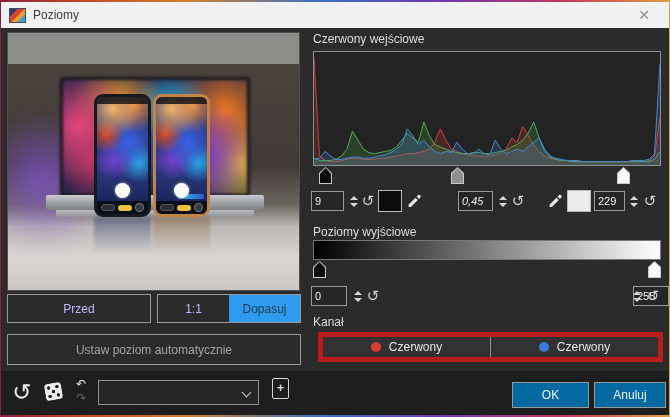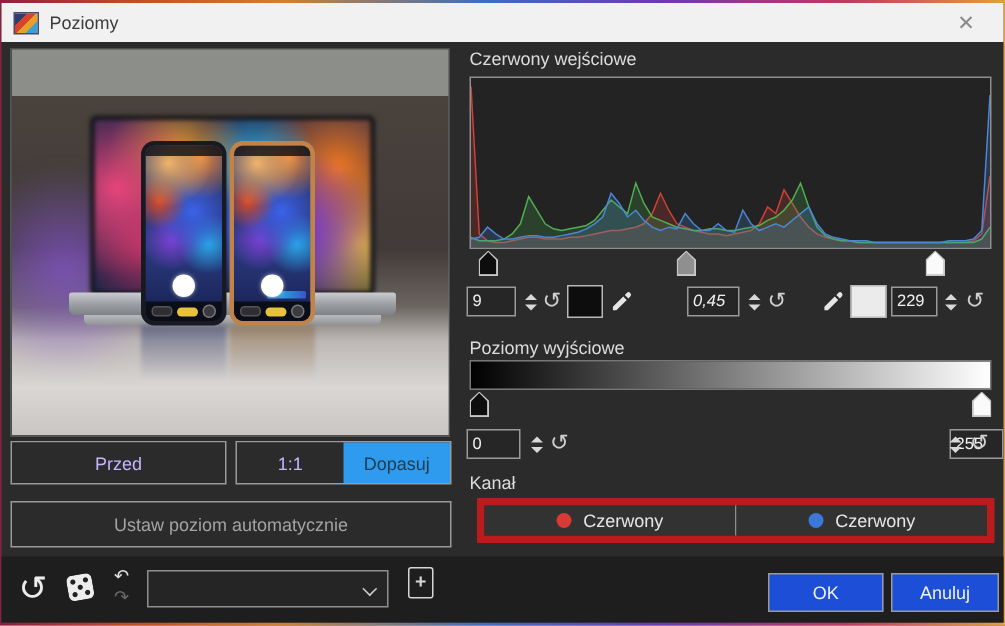--- a/index.html
+++ b/index.html
@@ -105,21 +105,21 @@
       radial-gradient(circle at 50% 50%,#222 1.4px,transparent 2px),
       radial-gradient(circle at 25% 75%,#222 1.4px,transparent 2px),
       radial-gradient(circle at 75% 75%,#222 1.4px,transparent 2px),
       #ededed;}
   .undoredo{position:absolute;left:71px;top:6px;width:18px;height:32px;text-align:center;}
   .undo{display:block;color:#e0e0e0;font-size:12px;line-height:14px;cursor:pointer;}
   .redo{display:block;color:#6a6a6a;font-size:12px;line-height:14px;cursor:pointer;}
   .preset-select{position:absolute;left:97px;top:9px;width:161px;height:25px;background:#252525;border:1px solid #8f8f8f;box-sizing:border-box;cursor:pointer;}
   .chev{position:absolute;right:8px;top:8px;width:6px;height:6px;border-right:1.5px solid #cfcfcf;border-bottom:1.5px solid #cfcfcf;transform:rotate(45deg);}
   .addpreset{position:absolute;left:271px;top:7px;width:15px;height:19px;border:1.5px solid #d6d6d6;border-radius:2px;color:#d6d6d6;font-size:13px;line-height:18px;text-align:center;font-weight:bold;cursor:pointer;}
-  .okbtn,.cancelbtn{position:absolute;top:11px;height:26px;background:#1d4ed8;border:1px solid #9a9a9a;color:#f2f2f2;font-size:12px;font-family:inherit;cursor:pointer;box-sizing:border-box;}
+  .okbtn,.cancelbtn{position:absolute;top:11px;height:26px;background:#0369a1;border:1px solid #9a9a9a;color:#f2f2f2;font-size:12px;font-family:inherit;cursor:pointer;box-sizing:border-box;}
   .okbtn{left:511px;width:77px;} .cancelbtn{left:593px;width:72px;text-align:center;}
 </style>
 </head>
 <body>
 
 <div class="screen">
   <div class="dialog">
 
     <div class="titlebar">
       <span class="app-icon"></span>

